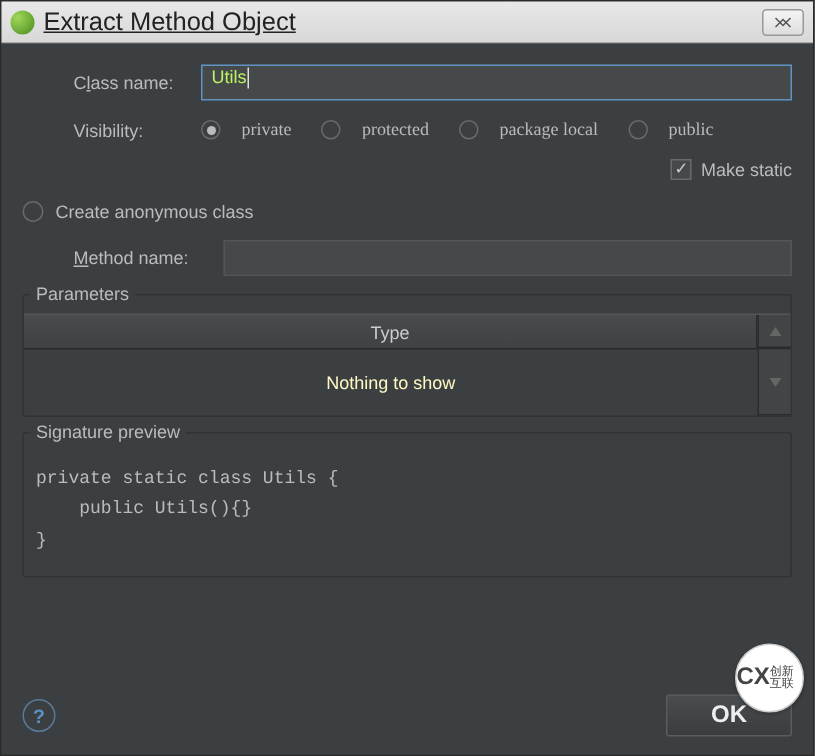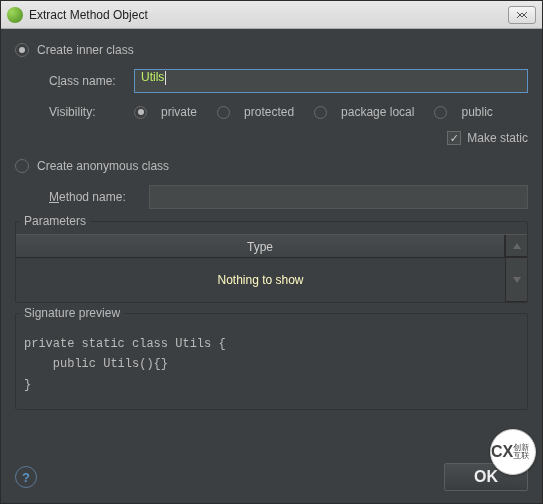--- a/index.html
+++ b/index.html
@@ -1,34 +1,34 @@
 <!DOCTYPE html>
 <html><head>
 <meta charset="utf-8">
 <style>
 * { box-sizing: border-box; margin: 0; padding: 0; }
 body { background: #fff; font-family: "Segoe UI", Tahoma, sans-serif; font-size: 12px; }
 .window { width: 543px; height: 504px; background: #3c3f41; border: 1px solid #2b2b2b; position: relative; }
 .titlebar { height: 28px; background: linear-gradient(#e8e8e8,#d8d8d8); border-bottom: 1px solid #aaa; display: flex; align-items: center; padding: 0 6px; }
 .titlebar-icon { width: 16px; height: 16px; border-radius: 50%; background: radial-gradient(circle at 30% 30%, #9fd85a, #4a8a1e); margin-right: 6px; }
-.titlebar-text { color: #222; font-size: 12px; flex: 1; }
+.titlebar-text { color: #222; font-size: 17px; flex: 1; text-decoration: underline; }
 .titlebar-close { width: 28px; height: 18px; border: 1px solid #999; border-radius: 3px; background: linear-gradient(#f5f5f5,#ddd); display:flex; align-items:center; justify-content:center; color:#555; font-size:11px; cursor:pointer; }
 .body { position: absolute; top:28px; left:0; right:0; bottom:0; background:#3c3f41; padding:14px 14px 12px 14px; color:#bbb; display:flex; flex-direction:column; }
 .row { display:flex; align-items:center; margin-bottom:12px; }
 .radio { width:14px; height:14px; border-radius:50%; border:1px solid #6a6a6a; background:#3c3f41; margin-right:8px; display:inline-flex; align-items:center; justify-content:center; flex-shrink:0; }
 .radio.selected::after { content:""; width:6px; height:6px; border-radius:50%; background:#bbb; }
 .radio.small { width:13px; height:13px; }
 .radio-label { color:#bbb; }
 .indent { padding-left:18px; }
 .field-row { display:flex; align-items:center; margin-bottom:12px;margin-left:16px; }
 .field-label { width:85px; color:#bbb; }
 .field-label .ul { text-decoration: underline; }
 .text-input { flex:1; height:24px; background:#45494a; border:1px solid #5e93c4; color:#bef264; padding:0 6px; font-size:12px; position:relative; }
 .text-input.disabled { background:#45494a; border:1px solid #555; color:#888; }
-.vis-group { display:flex; align-items:flex-start; gap:20px; }
+.vis-group { display:flex; align-items:flex-start; gap:20px;font-family:Liberation Serif, serif; }
 .vis-opt { display:flex; align-items:center; gap:6px; }
 .check-row { display:flex; justify-content:flex-end; margin:4px 0 14px 0; }
 .checkbox { width:14px; height:14px; border:1px solid #6a6a6a; background:#45494a; margin-right:6px; display:inline-flex; align-items:center; justify-content:center; }
 .checkbox.checked::after { content:"✓"; color:#ccc; font-size:11px; line-height:1; }
 .section { border:1px solid #323232; border-radius:2px; margin-bottom:10px; position:relative; }
 .section-title { position:absolute; top:-8px; left:4px; background:#3c3f41; padding:0 4px; color:#bbb; font-size:12px; }
 .param-header { display:flex; height:24px; background:linear-gradient(#494c4e,#3f4244); border-top:1px solid #555; border-bottom:1px solid #2b2b2b; margin-top:12px; }
 .param-col { flex:1; text-align:center; color:#ccc; line-height:24px; border-right:1px solid #2b2b2b; }
 .param-col:last-child { border-right:none; }
 .param-arrows { width:22px; display:flex; flex-direction:column; }
@@ -53,24 +53,20 @@
     <div class="titlebar-close">
       <svg width="12" height="8" viewBox="0 0 12 8">
           <path d="M1 1 L6 6 L11 1" stroke="#555" fill="none" stroke-width="1"></path>
           <path d="M1 7 L6 2 L11 7" stroke="#555" fill="none" stroke-width="1"></path>
         </svg>
     </div>
   </div>
 
   <div class="body">
 
-    <div class="row">
-      <span class="radio selected"></span>
-      <span class="radio-label">Create inner class</span>
-    </div>
 
     <div class="indent">
       <div class="field-row">
         <div class="field-label"><span>C</span><span class="ul">l</span><span>ass name:</span></div>
         <div class="text-input"><span>Utils</span><span class="caret"></span></div>
       </div>
 
       <div class="field-row">
         <div class="field-label">Visibility:</div>
         <div class="vis-group">

